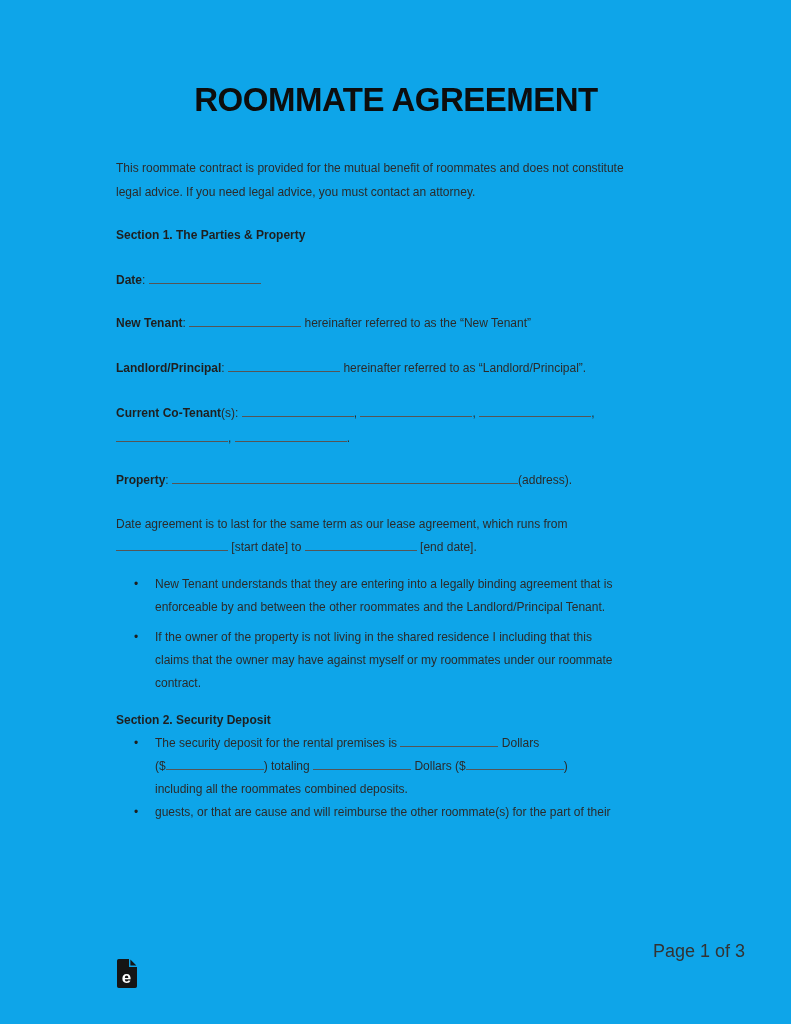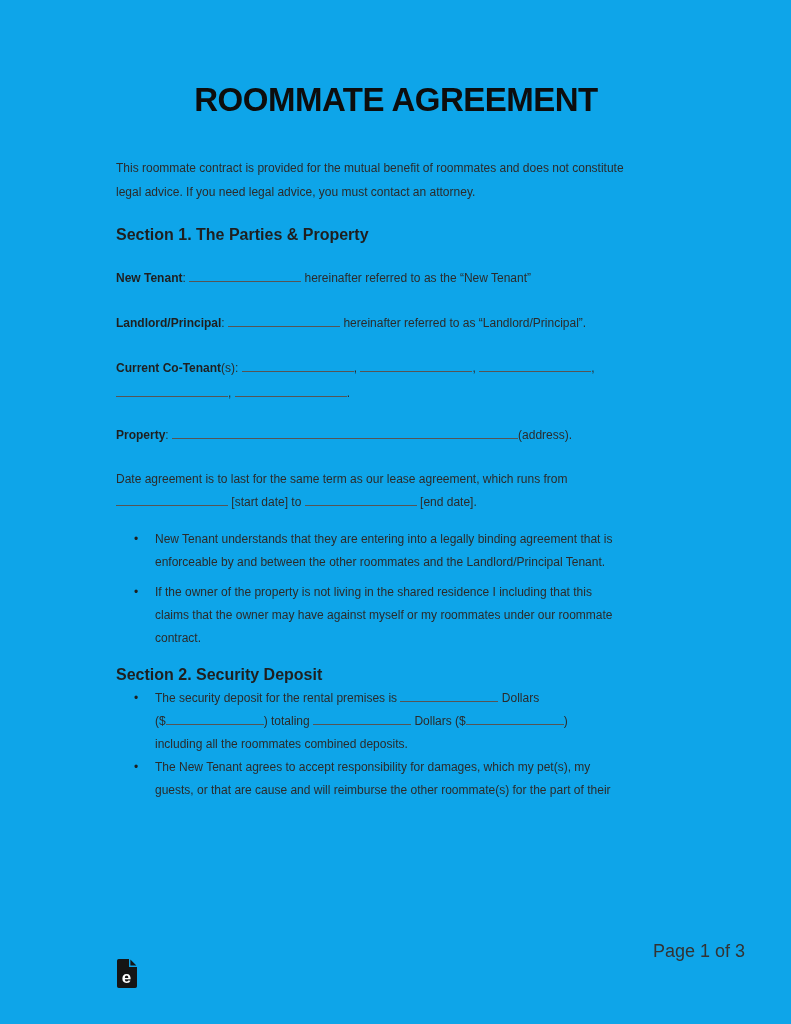--- a/index.html
+++ b/index.html
@@ -15,21 +15,21 @@
   .doc-title {
     margin-top:80px; text-align:center;
     font-size:33px; line-height:40px; font-weight:bold;
     letter-spacing:-0.5px; color:#0d0d0d;
   }
   .mt13{margin-top:13px}.mt17{margin-top:17px}
   .mt19{margin-top:19px}.mt21{margin-top:21px}.mt36{margin-top:36px}
 
   p { line-height:24px; }
   .ln { display:block; }
-  .sec-h { font-size:16px; line-height:24px; font-weight:bold; color:#1f1f1f; }
+  .sec-h { font-size:12px; line-height:24px; font-weight:bold; color:#1f1f1f; }
   b { font-weight:bold; color:#1f1f1f; }
   .term { line-height:23px; }
   .cotenant { line-height:25px; }
 
   .blank {
     display:inline-block; height:12px;
     border-bottom:1px solid #555;
     vertical-align:baseline;
   }
   .bw-sm{width:98px} .bw-md{width:112px} .bw-xl{width:346px}
@@ -52,20 +52,23 @@
 
     <h1 class="doc-title">ROOMMATE AGREEMENT</h1>
 
     <p class="intro mt36">
       <span class="ln">This roommate contract is provided for the mutual benefit of roommates and does not constitute</span>
       <span class="ln">legal advice. If you need legal advice, you must contact an attorney.</span>
     </p>
 
     <h2 class="sec-h mt19">Section 1. The Parties &amp; Property</h2>
 
+    <p class="field mt21"><b>Date</b><span>:</span>
+      <span class="blank bw-md"></span>
+    </p>
 
     <p class="field mt19"><b>New Tenant</b><span>:</span>
       <span class="blank bw-md"></span>
       <span>hereinafter referred to as the “New Tenant”</span>
     </p>
 
     <p class="field mt21"><b>Landlord/Principal</b><span>:</span>
       <span class="blank bw-md"></span>
       <span>hereinafter referred to as “Landlord/Principal”.</span>
     </p>
@@ -108,21 +111,20 @@
       <li>
         <span class="ln"><span>The security deposit for the rental premises is</span>
           <span class="blank bw-sm"></span>
           <span>Dollars</span></span>
         <span class="ln"><span>($</span><span class="blank bw-sm"></span><span>) totaling</span>
           <span class="blank bw-sm"></span>
           <span>Dollars ($</span><span class="blank bw-sm"></span><span>)</span></span>
         <span class="ln">including all the roommates combined deposits.</span>
       </li>
       <li>
-        <span class="ln">The New Tenant agrees to accept responsibility for damages, which my pet(s), my</span>
         <span class="ln">guests, or that are cause and will reimburse the other roommate(s) for the part of their</span>
       </li>
     </ul>
 
   </div>
 
   <div class="page-num">Page 1 of 3</div>
 
   <svg class="logo" viewBox="0 0 20 29" xmlns="http://www.w3.org/2000/svg">
     <path d="M0 1.8 Q0 0 1.8 0 L12 0 L12 8 L20 8 L20 27.2 Q20 29 18.2 29 L1.8 29 Q0 29 0 27.2 Z" fill="#151515"></path>

